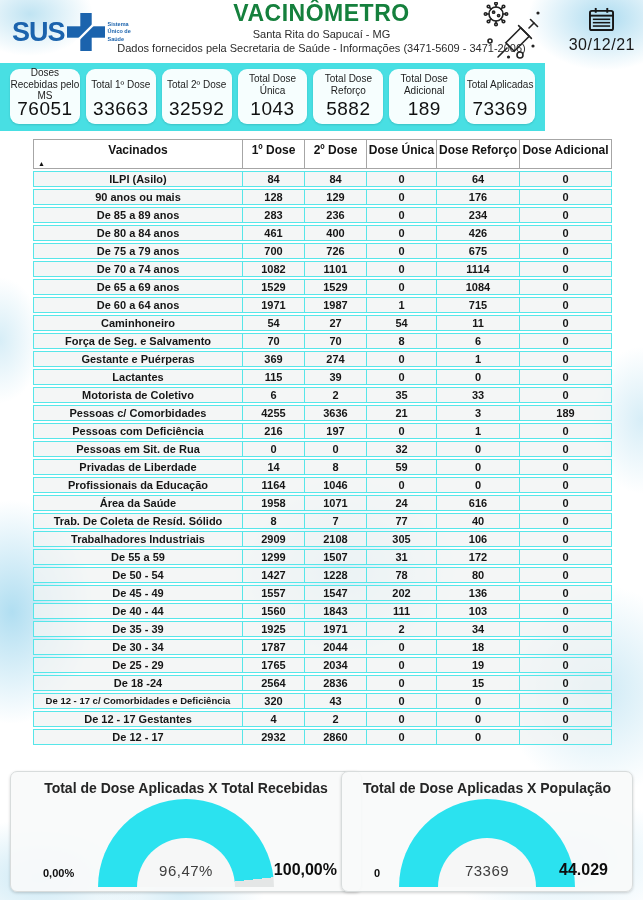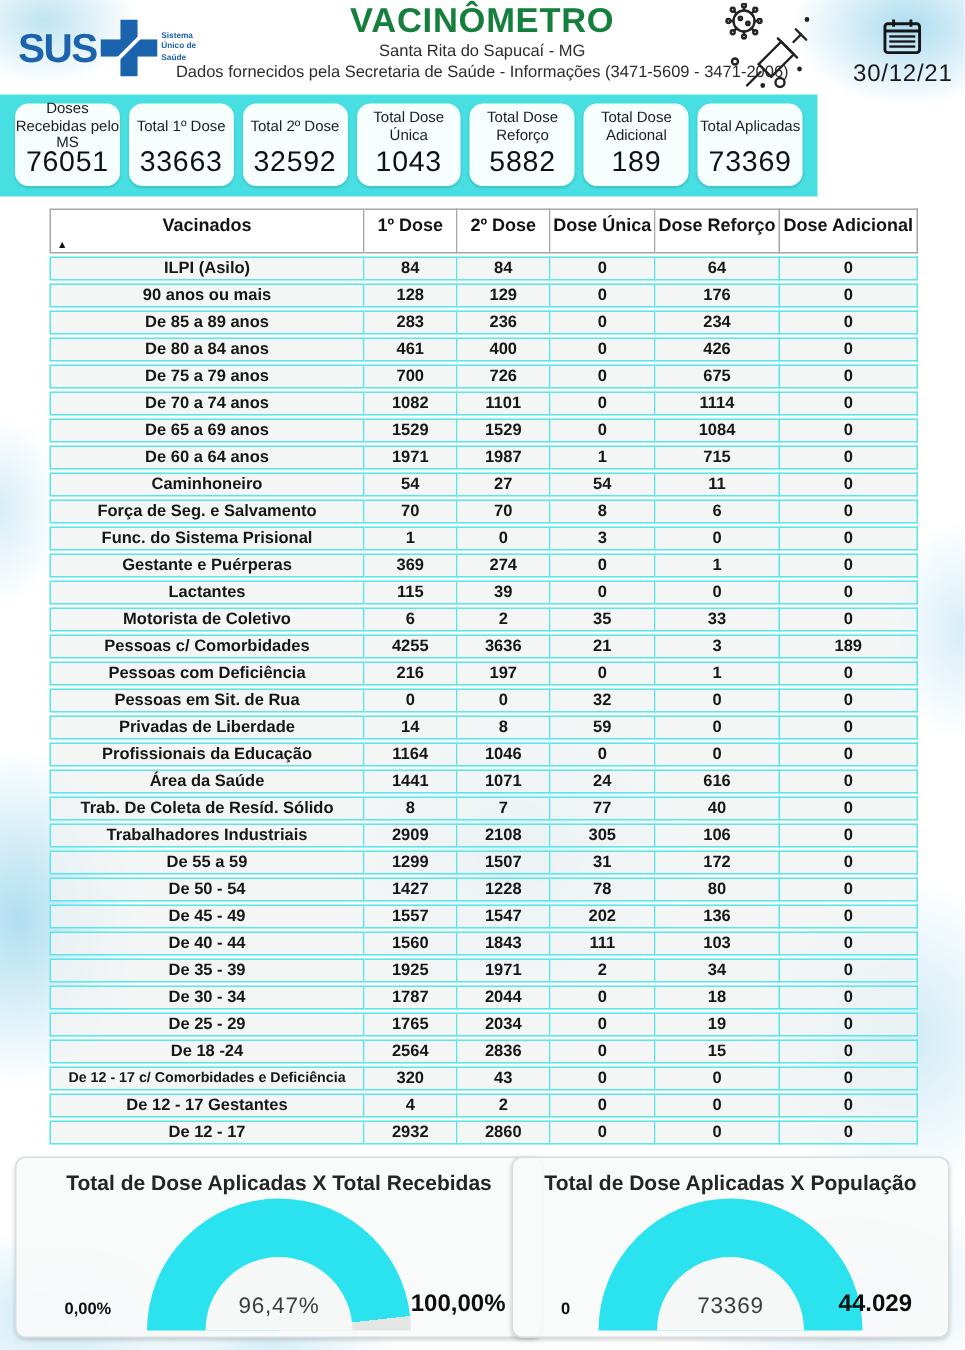--- a/index.html
+++ b/index.html
@@ -30,21 +30,21 @@
 
   
   .header{position:relative; height:45px;}
   .sus-logo{position:absolute; left:12px; top:13px; display:flex; align-items:center;}
   .sus-text{font-size:27px; font-weight:bold; color:var(--blue); letter-spacing:-1px; margin-right:2px;}
   .sus-sub{font-size:5.5px; font-weight:bold; color:var(--blue); width:32px; line-height:1.3; margin-left:3px;}
   .title-block{position:absolute; left:0; right:0; top:0; text-align:center; pointer-events:none;}
   .title{font-size:23px; font-weight:bold; color:#15803d; letter-spacing:.5px;}
   .sub1{font-size:11px; color:#2c2c2c; margin-top:1px;}
   .sub2{font-size:11px; color:#2c2c2c; margin-top:2px;}
-  .header-right{position:absolute; right:8px; top:2px; display:flex; gap:26px; align-items:flex-end;}
+  .header-right{position:absolute; right:8px; top:2px; display:flex; gap:26px; align-items:center;}
   .date-block{display:flex; flex-direction:column; align-items:center;}
   .date-label{font-size:16px; color:#191919; margin-top:4px; letter-spacing:.5px;}
 
   
   .strip{position:absolute; top:63px; left:0; width:545px; height:68px; background:var(--cyan);}
   .cards{display:flex; gap:6px; padding:6px 10px 0 10px;}
   .card{
     flex:1; height:55px; background:rgba(252,255,255,.97); border-radius:9px;
     display:flex; flex-direction:column; align-items:center; padding-top:3px;
     box-shadow:0 1px 2px rgba(0,60,60,.18);
@@ -303,28 +303,20 @@
         </tr>
         <tr>
           <td>Força de Seg. e Salvamento</td>
           <td>70</td>
           <td>70</td>
           <td>8</td>
           <td>6</td>
           <td>0</td>
         </tr>
         <tr>
-          <td>Func. do Sistema Prisional</td>
-          <td>1</td>
-          <td>0</td>
-          <td>3</td>
-          <td>0</td>
-          <td>0</td>
-        </tr>
-        <tr>
           <td>Gestante e Puérperas</td>
           <td>369</td>
           <td>274</td>
           <td>0</td>
           <td>1</td>
           <td>0</td>
         </tr>
         <tr>
           <td>Lactantes</td>
           <td>115</td>
@@ -376,21 +368,21 @@
         <tr>
           <td>Profissionais da Educação</td>
           <td>1164</td>
           <td>1046</td>
           <td>0</td>
           <td>0</td>
           <td>0</td>
         </tr>
         <tr>
           <td>Área da Saúde</td>
-          <td>1441</td>
+          <td>1958</td>
           <td>1071</td>
           <td>24</td>
           <td>616</td>
           <td>0</td>
         </tr>
         <tr>
           <td>Trab. De Coleta de Resíd. Sólido</td>
           <td>8</td>
           <td>7</td>
           <td>77</td>

